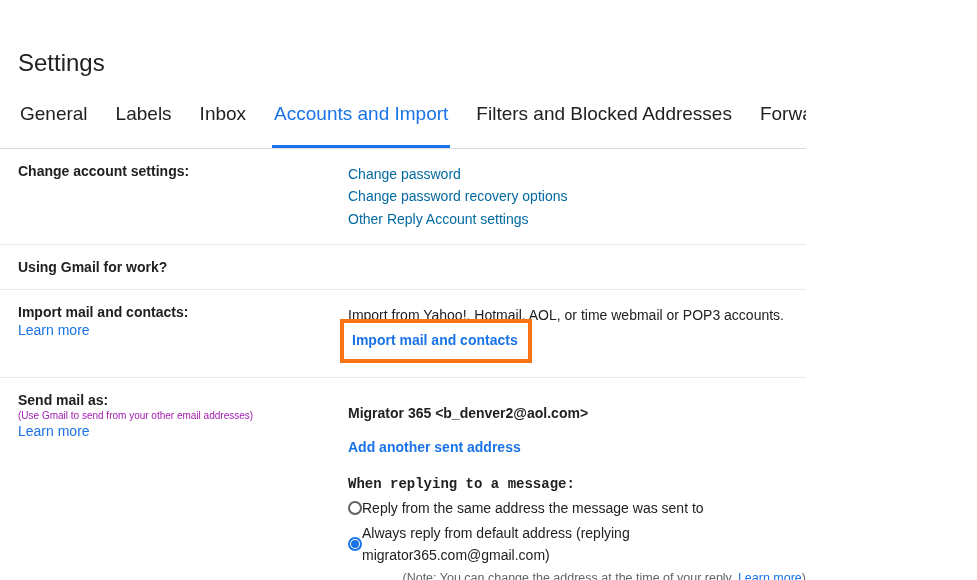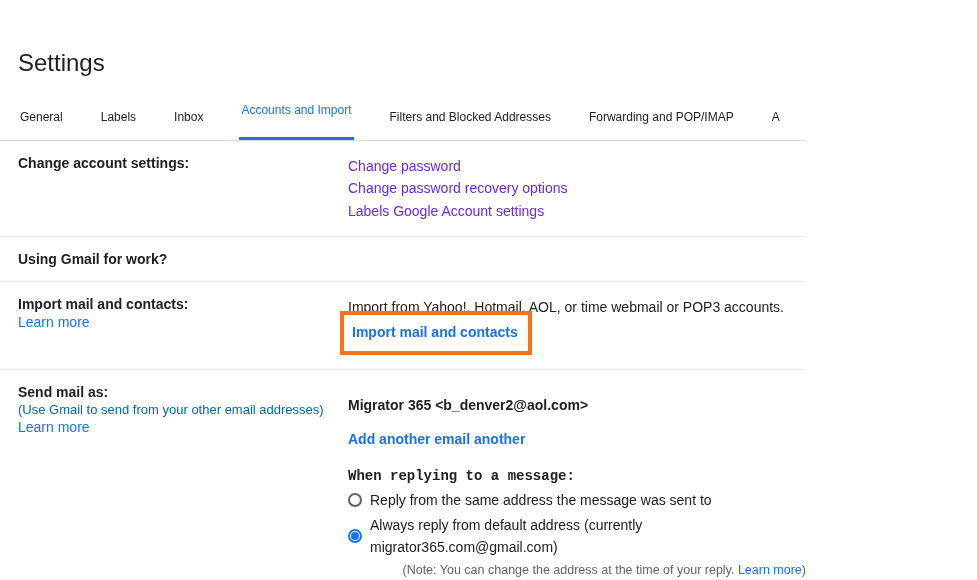--- a/index.html
+++ b/index.html
@@ -11,25 +11,25 @@
     font-size: 14px;
   }
   .container { width: 806px; margin-top: 35px; }
   .page-title {
     font-size: 24px;
     font-weight: 400;
     padding: 14px 18px 14px 18px;
   }
   .tabs {
     display: flex;
-    align-items: center;
+    align-items: flex-start;
     border-bottom: 1px solid #dadce0;
     padding: 0 0 0 18px;
-    gap: 34px;
-    font-size: 12px;
+    gap: 24px;
+    font-size: 19px;
     color: #5f6368;
     white-space: nowrap;
     overflow: hidden;
   }
   .tab {
     padding: 12px 2px 10px 2px;
     cursor: pointer;
     color: #202124;
   }
   .tab.active {
@@ -47,31 +47,31 @@
   .label-col {
     width: 330px;
     flex-shrink: 0;
   }
   .label-col .label-title {
     font-weight: 700;
     font-size: 14px;
     color: #202124;
   }
   .label-col .label-sub {
-    font-size: 13px;
-    color: #0369a1;
+    font-size: 10px;
+    color: #a21caf;
     margin-top: 2px;
   }
   .content-col {
     flex: 1;
     font-size: 14px;
     line-height: 1.6;
   }
   .link {
-    color: #6d28d9;
+    color: #0369a1;
     cursor: pointer;
   }
   .link-bold {
     color: #1a73e8;
     font-weight: 700;
     cursor: pointer;
   }
   .learn {
     color: #1a73e8;
     font-size: 14px;
@@ -81,21 +81,21 @@
   }
   .highlight-box {
     display: inline-block;
     border: 4px solid #f97316;
     padding: 6px 10px 8px 8px;
     margin-top: -8px;
     margin-left: -8px;
   }
   .bold { font-weight: 700; }
   .reply-heading { font-weight: 700; margin-top: 14px; font-family: Liberation Mono, monospace; }
-  .radio-row { display: flex; align-items: center; gap: 8px; margin-top: 2px; }
+  .radio-row { display: flex; align-items: center; margin-top: 2px; }
   .radio {
     width: 14px; height: 14px; border-radius: 50%;
     border: 2px solid #5f6368; position: relative; flex-shrink: 0;
   }
   .radio.selected { border-color: #1a73e8; }
   .radio.selected::after {
     content: ""; position: absolute; width: 8px; height: 8px;
     background: #1a73e8; border-radius: 50%; top: 1px; left: 1px;
   }
   .note { font-size: 12.5px; color: #5f6368; margin-top: 2px; text-align: right; }
@@ -117,21 +117,21 @@
     <div class="tab">A</div>
   </div>
 
   <div class="section">
     <div class="label-col">
       <div class="label-title">Change account settings:</div>
     </div>
     <div class="content-col">
       <div><span class="link">Change password</span></div>
       <div><span class="link">Change password recovery options</span></div>
-      <div><span class="link">Labels Google Account settings</span></div>
+      <div><span class="link">Other Reply Account settings</span></div>
     </div>
   </div>
 
   <div class="section">
     <div class="label-col">
       <div class="label-title">Using Gmail for work?</div>
     </div>
   </div>
 
   <div class="section">
@@ -150,29 +150,29 @@
   </div>
 
   <div class="section">
     <div class="label-col">
       <div class="label-title">Send mail as:</div>
       <div class="label-sub">(Use Gmail to send from your other email addresses)</div>
       <span class="learn">Learn more</span>
     </div>
     <div class="content-col">
       <div class="bold" style="margin-top:10px">Migrator 365 &lt;b_denver2@aol.com&gt;</div>
-      <div style="margin-top:12px"><span class="link-bold">Add another email another</span></div>
+      <div style="margin-top:12px"><span class="link-bold">Add another sent address</span></div>
       <div class="reply-heading">When replying to a message:</div>
       <div class="radio-row">
         <span class="radio"></span>
         <span>Reply from the same address the message was sent to</span>
       </div>
       <div class="radio-row">
         <span class="radio selected"></span>
-        <span>Always reply from default address (currently migrator365.com@gmail.com)</span>
+        <span>Always reply from default address (replying migrator365.com@gmail.com)</span>
       </div>
       <div class="note">
         <span>(Note: You can change the address at the time of your reply. </span><span class="link">Learn more</span><span>)</span>
       </div>
     </div>
   </div>
 
 </div>
 
 </body></html>

